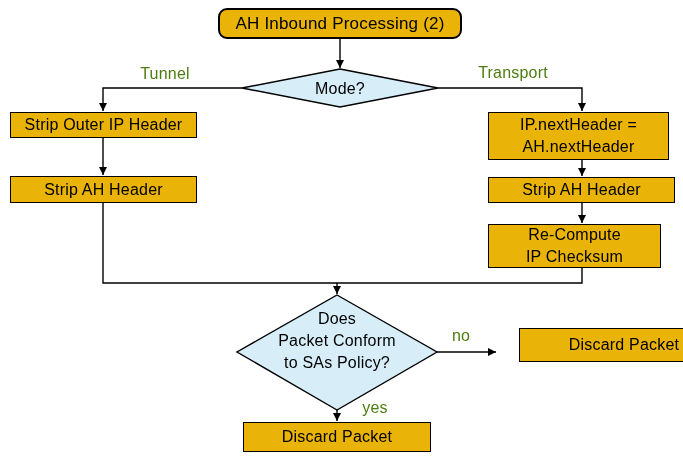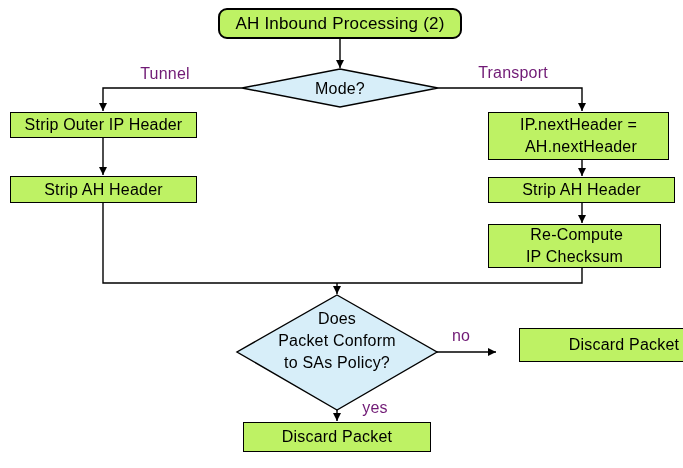--- a/index.html
+++ b/index.html
@@ -28,26 +28,26 @@
     stroke-width: 1.4;
   }
   .diamond {
     fill: #d7eef9;
     stroke: #000000;
     stroke-width: 1.4;
   }
   .node {
     position: absolute;
     box-sizing: border-box;
-    background: #bef264;
+    background: #eab308;
     border: 1.4px solid #000000;
     display: flex;
     align-items: center;
     justify-content: center;
-    text-align: right;
+    text-align: center;
     font-size: 16px;
     line-height: 22px;
     color: #000000;
     white-space: pre-line;
     letter-spacing: 0.2px;
   }
   .node.terminator {
     border-radius: 9px;
     border-width: 2px;
     font-size: 17px;
@@ -58,21 +58,21 @@
     font-size: 16px;
     line-height: 22px;
     color: #000000;
     white-space: pre-line;
     letter-spacing: 0.2px;
   }
   .edge-label {
     position: absolute;
     text-align: center;
     font-size: 16px;
-    color: #701a75;
+    color: #4d7c0f;
     letter-spacing: 0.2px;
   }
 </style>
 </head>
 <body>
 
 <div id="canvas">
 
   <svg id="edge-layer" width="683" height="468" viewBox="0 0 683 468" xmlns="http://www.w3.org/2000/svg">
     <defs>

